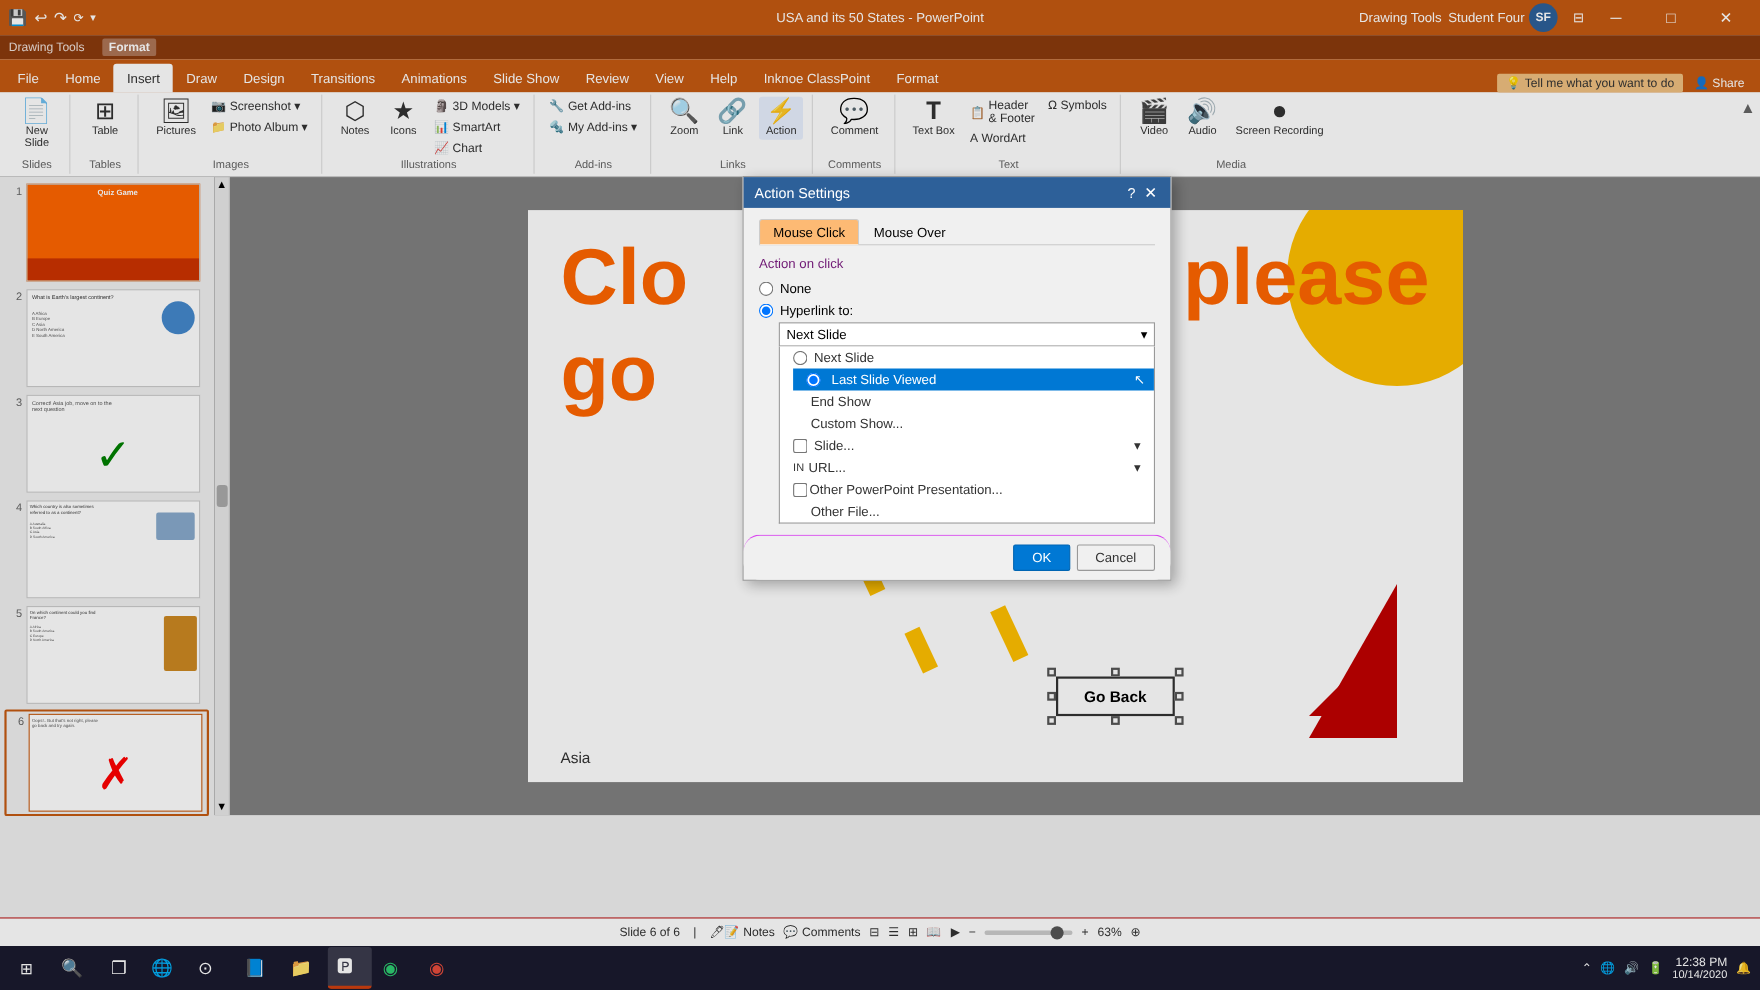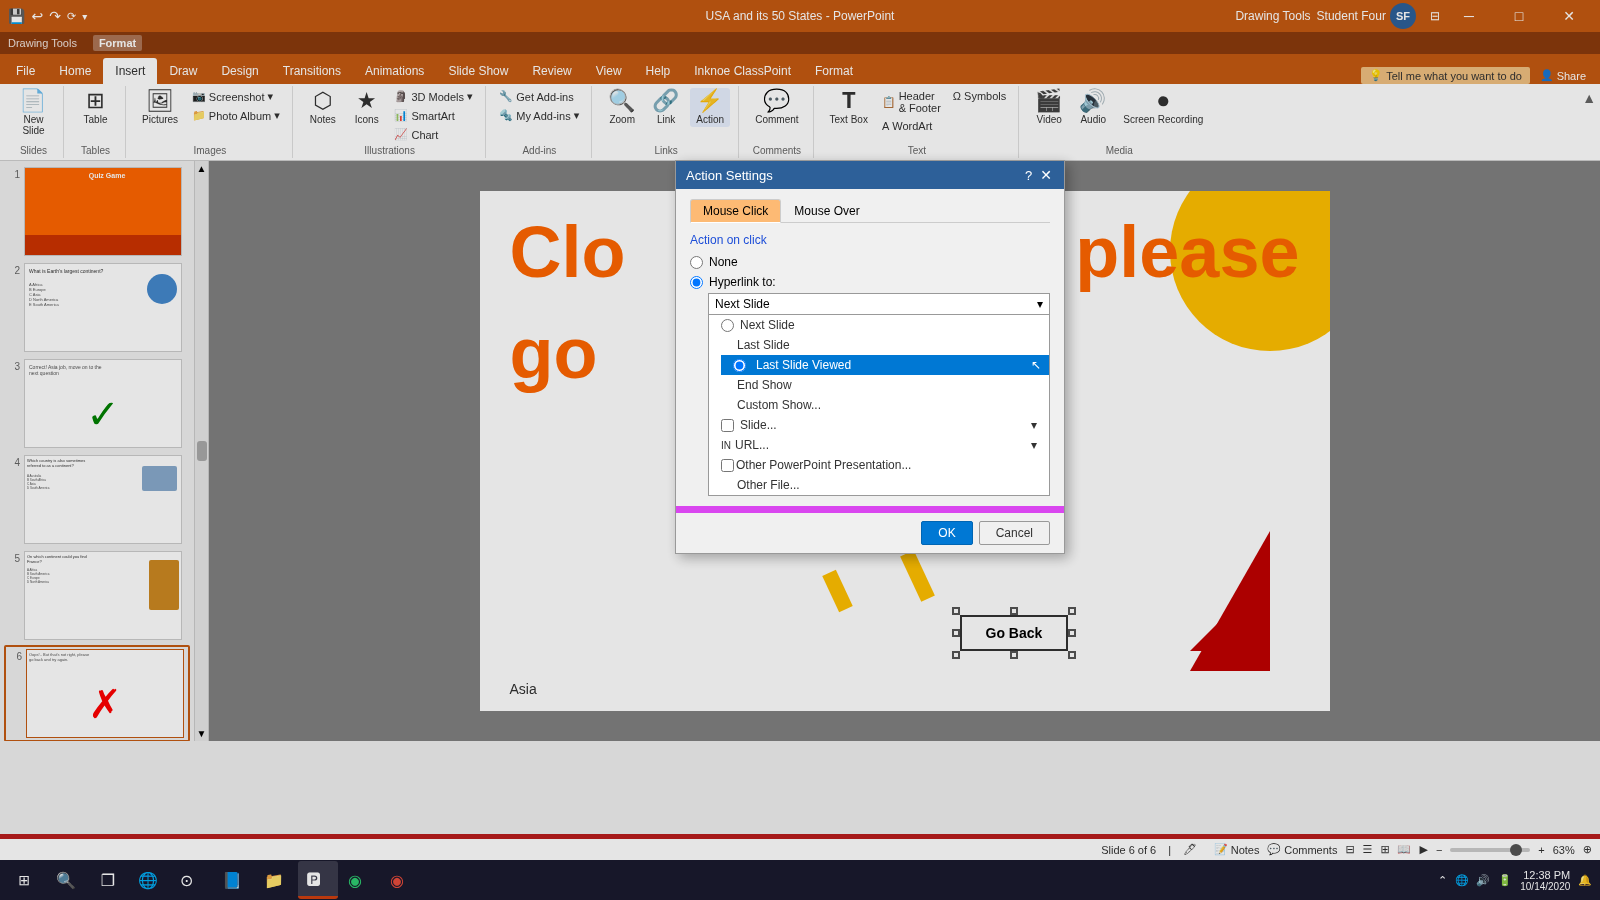--- a/index.html
+++ b/index.html
@@ -643,21 +643,21 @@
       </div>
 
       <div id="slide-canvas" style="width:850px;height:520px;background:white;position:relative;overflow:hidden;margin-left:14px;text-decoration:underline;">
 
         <div style="position:absolute;top:-40px;right:-40px;width:200px;height:200px;border-radius:50%;background:#ffc000;"></div>
 
         <div style="position:absolute;top:20px;left:30px;font-size:72px;font-weight:bold;color:#ff6600;">Clo</div>
 
         <div style="position:absolute;top:20px;right:30px;font-size:72px;font-weight:bold;color:#ff6600;">right, please</div>
 
-        <div style="position:absolute;top:121px;left:30px;font-size:72px;font-weight:bold;color:#ff6600;">go</div>
+        <div style="position:absolute;top:108px;left:30px;font-size:72px;font-weight:bold;color:#ff6600;">go</div>
 
         <div style="position:absolute;right:60px;top:200px;width:0;height:0;border-left:80px solid transparent;border-bottom:140px solid #c00000;border-top:140px solid transparent;transform:rotate(0deg);"></div>
         <div style="position:absolute;right:60px;bottom:60px;width:0;height:0;border-left:80px solid transparent;border-bottom:80px solid #c00000;border-top:80px solid transparent;"></div>
 
         <div style="position:absolute;left:250px;top:260px;width:15px;height:60px;background:#ffc000;transform:rotate(-25deg);"></div>
         <div style="position:absolute;left:300px;top:300px;width:15px;height:50px;background:#ffc000;transform:rotate(-25deg);"></div>
         <div style="position:absolute;left:350px;top:380px;width:15px;height:40px;background:#ffc000;transform:rotate(-25deg);"></div>
         <div style="position:absolute;left:430px;top:360px;width:15px;height:50px;background:#ffc000;transform:rotate(-25deg);"></div>
 
         <div style="position:absolute;bottom:14px;left:30px;font-size:14px;color:#333;">Asia</div>
@@ -674,21 +674,21 @@
             <div style="position:absolute;bottom:-8px;left:-8px;width:8px;height:8px;border:2px solid #555;background:white;"></div>
             <div style="position:absolute;bottom:-8px;left:50%;transform:translateX(-50%);width:8px;height:8px;border:2px solid #555;background:white;"></div>
             <div style="position:absolute;bottom:-8px;right:-8px;width:8px;height:8px;border:2px solid #555;background:white;"></div>
             <button style="padding:8px 24px;border:2px solid #333;background:white;font-size:14px;font-weight:bold;cursor:pointer;">Go Back</button>
           </div>
         </div>
       </div>
     </div>
   </div>
 
-  <div id="status-bar" style="height:26px;background:white;border-top:5px solid #b91c1c;display:flex;align-items:center;justify-content:flex-end;padding:0 8px;font-size:11px;color:#333;position:absolute;bottom:40px;width:100%;gap:17px;">
+  <div id="status-bar" style="height:26px;background:white;border-top:1px solid #b91c1c;display:flex;align-items:center;justify-content:center;padding:0 8px;font-size:11px;color:#333;position:absolute;bottom:40px;width:100%;">
     <div class="left" style="display:flex;align-items:center;gap:12px;">
       <span>Slide 6 of 6</span>
       <span>|</span>
       <span>🖊</span>
     </div>
     <div class="right" style="display:flex;align-items:center;gap:8px;">
       <span style="cursor:pointer;display:flex;align-items:center;gap:3px;">
         <span>📝</span>
         <span>Notes</span>
       </span>
@@ -746,44 +746,41 @@
         </div>
       </div>
 
       <div class="dialog-body" style="padding:10px 14px;">
 
         <div class="dialog-tabs" style="display:flex;border-bottom:1px solid #ccc;margin-bottom:10px;">
           <div class="dialog-tab active" style="padding:4px 12px;cursor:pointer;background:#fdba74;border:1px solid #ccc;border-bottom:1px solid white;border-radius:3px 3px 0 0;margin-bottom:-1px;">Mouse Click</div>
           <div class="dialog-tab" style="padding:4px 12px;cursor:pointer;border-radius:3px 3px 0 0;margin-bottom:-1px;">Mouse Over</div>
         </div>
 
-        <div class="dialog-section-title" style="font-size:12px;margin-bottom:8px;color:#1d4ed8;">Action on click</div>
+        <div class="dialog-section-title" style="font-size:12px;margin-bottom:8px;color:#701a75;">Action on click</div>
 
         <div class="dialog-radio-row" style="display:flex;align-items:center;gap:6px;margin-bottom:6px;">
           <input type="radio" id="radio-none" name="action" style="">
           <label for="radio-none">None</label>
         </div>
 
         <div class="dialog-radio-row" style="display:flex;align-items:center;gap:6px;margin-bottom:4px;">
           <input type="radio" id="radio-hyperlink" name="action" checked="" style="">
           <label for="radio-hyperlink">Hyperlink to:</label>
         </div>
 
         <div class="hyperlink-dropdown" style="display:flex;align-items:center;justify-content:space-between;height:22px;border:1px solid #999;background:white;padding:0 6px;font-size:12px;margin-bottom:0;margin-left:18px;">
           <span>Next Slide</span>
           <span>▾</span>
         </div>
 
         <div class="dropdown-list" style="background:white;border:1px solid #999;border-top:none;margin-left:18px;font-size:12px;">
           <div class="dropdown-item" style="padding:3px 12px 3px 12px;cursor:pointer;color:#333;display:flex;align-items:center;">
             <input type="radio" name="slide-select" style="margin-right: 6px;">
             <span>Next Slide</span>
-          </div>
-          <div class="dropdown-item" style="padding:3px 12px 3px 28px;cursor:pointer;color:#333;">
-            <span>Last Slide</span>
           </div>
           <div class="dropdown-item selected" style="padding:3px 8px 3px 12px;cursor:pointer;background:#0078d4;color:white;display:flex;align-items:center;justify-content:space-between;margin-left:12px;">
             <div style="display:flex;align-items:center;gap:4px;">
               <input type="radio" name="slide-select" checked="" style="margin-right: 6px;">
               <span>Last Slide Viewed</span>
             </div>
             <span style="font-size:12px;">↖</span>
           </div>
           <div class="dropdown-item" style="padding:3px 12px 3px 28px;cursor:pointer;color:#333;">
             <span>End Show</span>
@@ -809,20 +806,20 @@
             <input type="checkbox" style="margin-right: 2px;">
             <span>Other PowerPoint Presentation...</span>
           </div>
           <div class="dropdown-item" style="padding:3px 12px 3px 28px;cursor:pointer;color:#333;">
             <span>Other File...</span>
           </div>
         </div>
 
       </div>
 
-      <div class="dialog-footer" style="display:flex;padding:8px 14px;gap:6px;border-top:7px solid #d946ef;background:#f0f0f0;">
+      <div class="dialog-footer" style="display:flex;padding:8px 14px;gap:6px;border-top:1px solid #d946ef;background:#f0f0f0;border-radius:15px;">
         <button class="dialog-btn primary" style="padding:4px 16px;font-size:12px;cursor:pointer;border-radius:2px;background:#0078d4;color:white;border:1px solid #0065b3;">OK</button>
         <button class="dialog-btn secondary" style="padding:4px 16px;font-size:12px;cursor:pointer;border-radius:2px;background:#f0f0f0;color:#333;border:1px solid #999;">Cancel</button>
       </div>
     </div>
   </div>
 
 </div>
 
 </body></html>

